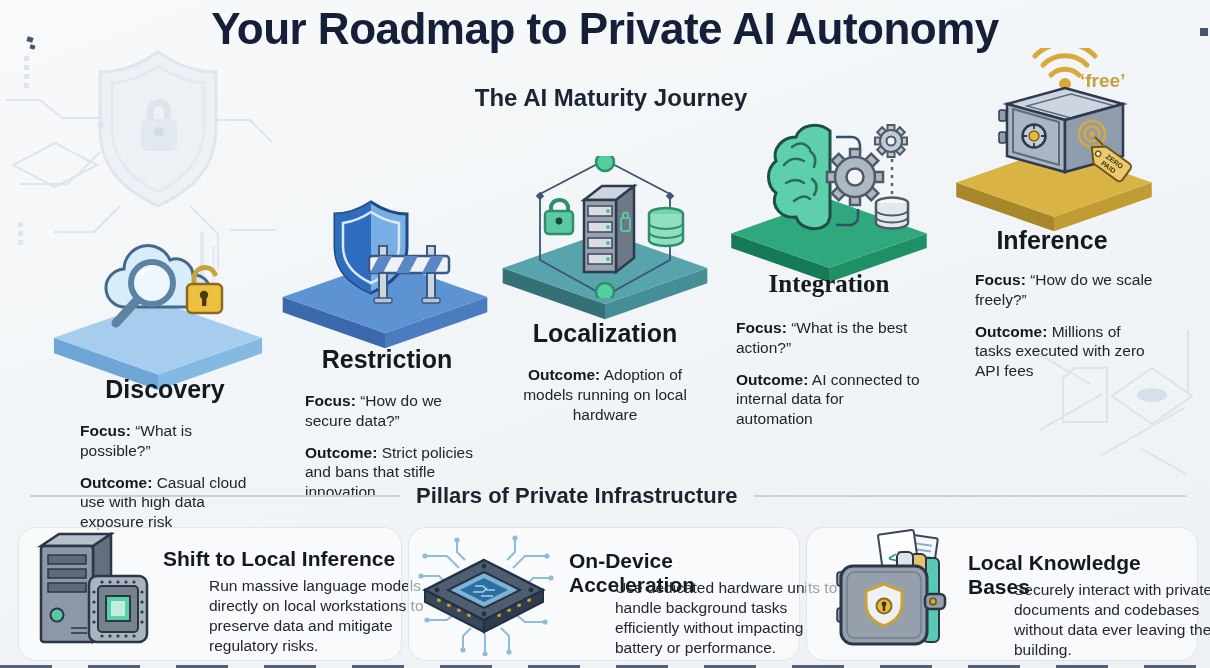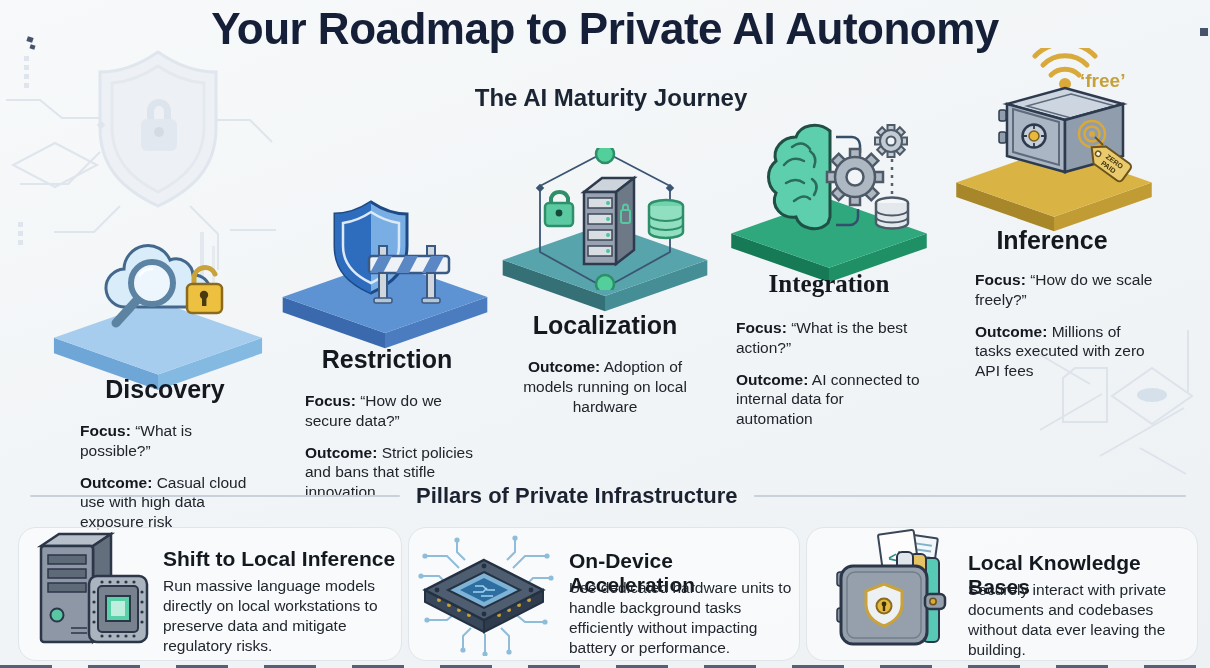--- a/index.html
+++ b/index.html
@@ -27,21 +27,21 @@
   #stage-1 .stage-icon{left:50px;top:0;}
   #stage-1 .stage-title{top:140px;}
   #stage-1 .stage-text{left:28px;top:174px;width:200px;}
 
   #stage-2{left:277px;top:195px;width:220px;height:260px;}
   #stage-2 .platform{left:2px;top:66px;}
   #stage-2 .stage-icon{left:32px;top:3px;}
   #stage-2 .stage-title{top:150px;}
   #stage-2 .stage-text{left:16px;top:184px;width:200px;}
 
-  #stage-3{left:492px;top:148px;width:226px;height:280px;text-decoration:underline;}
+  #stage-3{left:492px;top:156px;width:226px;height:280px;text-decoration:underline;}
   #stage-3 .platform{left:3px;top:76px;}
   #stage-3 .stage-icon{left:28px;top:0;}
   #stage-3 .stage-title{top:163px;}
   #stage-3 .stage-text{left:5px;top:197px;width:216px;text-align:center;}
 
   #stage-4{left:718px;top:115px;width:222px;height:270px;}
   #stage-4 .platform{left:2px;top:84px;}
   #stage-4 .stage-icon{left:40px;top:2px;}
   #stage-4 .stage-title{top:155px;font-family:Liberation Serif, serif;}
   #stage-4 .stage-text{left:6px;top:191px;width:208px;}
@@ -65,21 +65,21 @@
   #pillar-2{left:408px;width:390px;}
   #pillar-3{left:806px;width:390px;}
   .pillar-icon{position:absolute;}
   #pillar-1 .pillar-icon{left:8px;top:2px;}
   #pillar-2 .pillar-icon{left:8px;top:6px;}
   #pillar-3 .pillar-icon{left:24px;top:0px;}
   .pillar-title{position:absolute;font-size:21px;font-weight:700;color:#14181f;}
   #pillar-1 .pillar-title{left:144px;top:19px;}
   #pillar-2 .pillar-title{left:160px;top:21px;}
   #pillar-3 .pillar-title{left:161px;top:23px;}
-  .pillar-desc{position:absolute;font-size:15.5px;line-height:1.3;color:#22272e;}
+  .pillar-desc{position:absolute;font-size:15.5px;line-height:1.3;color:#22272e;margin-left:46px;}
   #pillar-1 .pillar-desc{left:144px;top:48px;width:238px;}
   #pillar-2 .pillar-desc{left:160px;top:50px;width:228px;}
   #pillar-3 .pillar-desc{left:161px;top:52px;width:222px;}
 
   #bottom-edge{position:absolute;left:0;right:0;bottom:0;height:3px;z-index:3;opacity:.85;
     background:repeating-linear-gradient(90deg,#3a465f 0px,#3a465f 52px,rgba(58,70,95,0) 52px,rgba(58,70,95,0) 88px);}
   .speck{position:absolute;background:#46536d;z-index:3;}
 </style>
 </head>
 <body>

